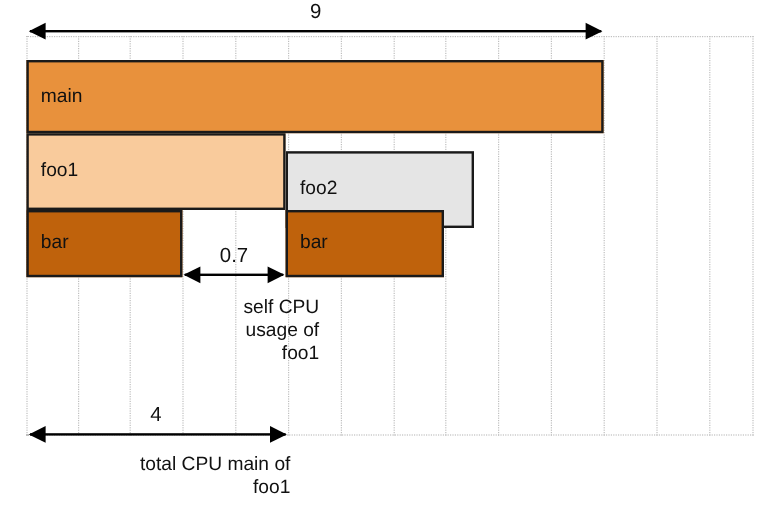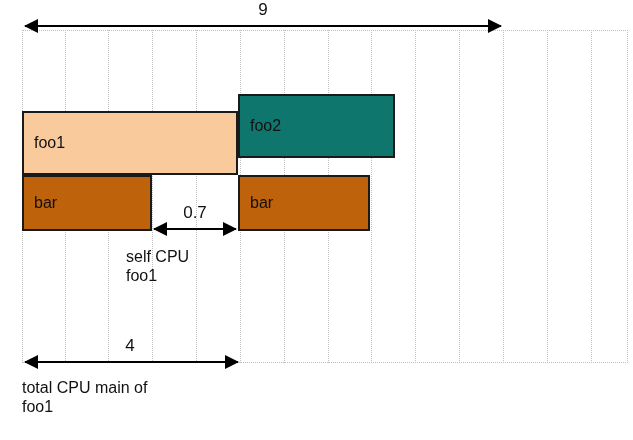--- a/index.html
+++ b/index.html
@@ -78,21 +78,21 @@
     position: absolute;
     font-size: 17px;
     color: #111111;
     text-align: center;
     white-space: nowrap;
   }
   .caption {
     position: absolute;
     font-size: 16px;
     color: #111111;
-    text-align: left;
+    text-align: right;
     line-height: 1.18;
   }
 </style>
 </head>
 <body>
 
 <div id="stage">
 
   <div class="gridlayer">
     <div class="vgrid" style="left:22px"></div>
@@ -107,44 +107,48 @@
     <div class="vgrid" style="left:415px"></div>
     <div class="vgrid" style="left:459px"></div>
     <div class="vgrid" style="left:503px"></div>
     <div class="vgrid" style="left:547px"></div>
     <div class="vgrid" style="left:591px"></div>
     <div class="vgrid" style="left:627px"></div>
     <div class="hgrid" style="top:30px"></div>
     <div class="hgrid" style="top:362px"></div>
   </div>
 
+  <div class="frame" style="left:22px; top:50px; width:481px; height:61px; background:#E8913C;">
+    <span class="flabel">main</span>
+  </div>
 
   <div class="frame" style="left:22px; top:111px; width:216px; height:64px; background:#F9CB9C;">
     <span class="flabel">foo1</span>
   </div>
 
-  <div class="frame" style="left:238px; top:94px; width:157px; height:64px; background:#0f766e;text-align:center;">
+  <div class="frame" style="left:238px; top:126px; width:157px; height:64px; background:#e5e5e5;text-align:center;">
     <span class="flabel">foo2</span>
   </div>
 
   <div class="frame" style="left:22px; top:175px; width:130px; height:56px; background:#BF620C;">
     <span class="flabel">bar</span>
   </div>
 
   <div class="frame" style="left:238px; top:175px; width:132px; height:56px; background:#BF620C;">
     <span class="flabel">bar</span>
   </div>
 
   <div class="measure" style="left:25px; top:25px; width:476px;"></div>
   <div class="mlabel" style="left:243px; top:0px; width:40px;">9</div>
 
   <div class="measure" style="left:154px; top:228px; width:82px;"></div>
   <div class="mlabel" style="left:175px; top:203px; width:40px;">0.7</div>
   <div class="caption" style="left:126px; top:248px; width:140px;">
     <div>self CPU</div>
+    <div>usage of</div>
     <div>foo1</div>
   </div>
 
   <div class="measure" style="left:25px; top:361px; width:213px;"></div>
   <div class="mlabel" style="left:110px; top:336px; width:40px;">4</div>
   <div class="caption" style="left:22px; top:379px; width:220px;">
     <div>total CPU main of</div>
     <div>foo1</div>
   </div>
 

